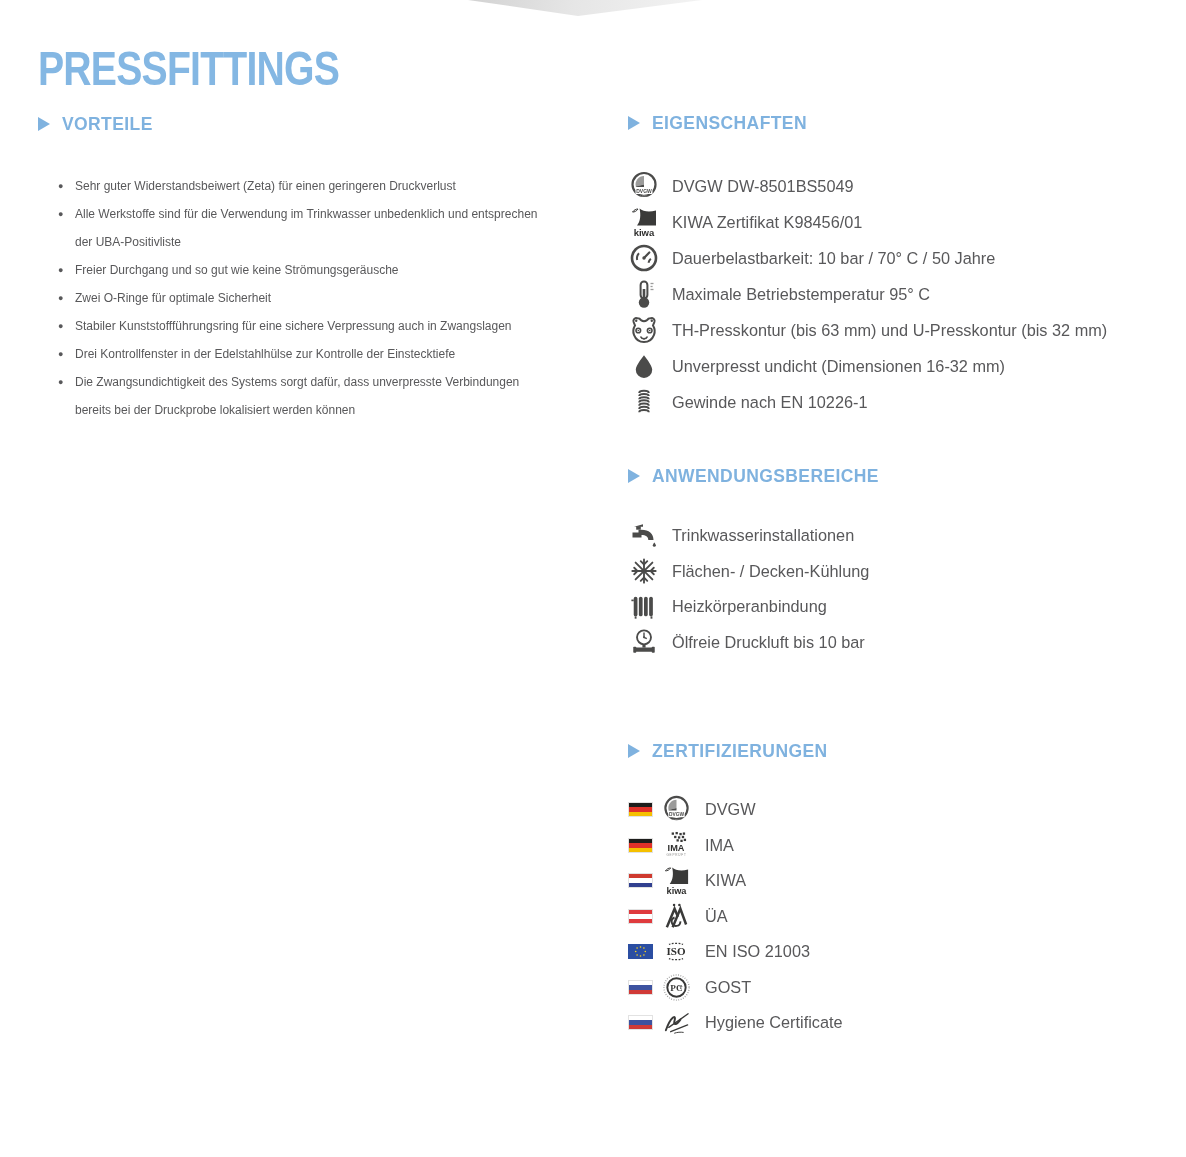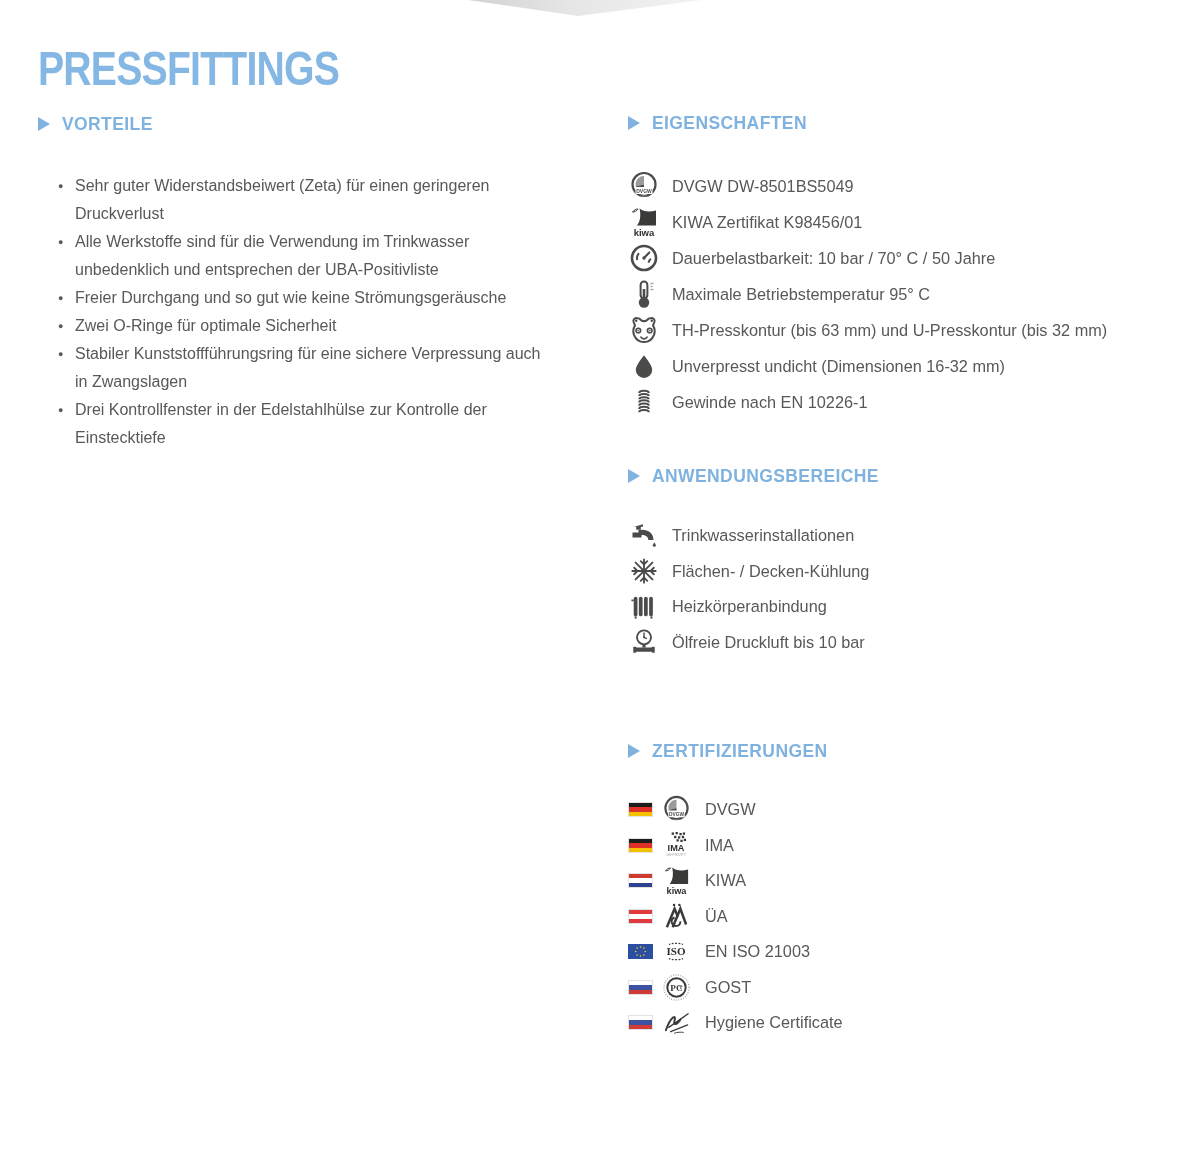--- a/index.html
+++ b/index.html
@@ -21,21 +21,21 @@
   .col-left{position:absolute;left:38px;top:110px;width:512px;}
   .col-right{position:absolute;left:628px;top:109px;width:545px;}
   .block-anwendungen{position:absolute;left:628px;top:462px;width:545px;}
   .block-zertifizierungen{position:absolute;left:628px;top:737px;width:545px;text-align:right;}
 
   .section-heading{display:flex;align-items:center;gap:12px;height:28px;}
   .heading-arrow{width:0;height:0;border-top:7px solid transparent;border-bottom:7px solid transparent;border-left:12px solid #7fb2df;}
   .heading-label{color:#7fb2df;font-weight:bold;font-size:17.5px;letter-spacing:.4px;}
 
   ul.bullets{margin:34px 0 0 20px;padding:0;list-style:none;}
-  ul.bullets li{position:relative;padding-left:17px;font-size:16px;line-height:28px;}
+  ul.bullets li{position:relative;padding-left:17px;font-size:12px;line-height:28px;}
   ul.bullets li::before{content:"●";position:absolute;left:0;top:0;font-size:9px;color:#58585a;}
 
   .feature-list{margin-top:31px;}
   .feature-row{display:flex;align-items:center;height:36px;}
   .app-list{margin-top:28px;}
   .app-list .feature-row{height:35.5px;}
   .icon-cell{width:32px;height:32px;display:flex;align-items:center;justify-content:center;margin-right:12px;flex:0 0 32px;color:#4b4b4a;}
   .feature-label{font-size:16.3px;white-space:nowrap;}
 
   .cert-list{margin-top:27px;}
@@ -62,20 +62,21 @@
       <span class="heading-arrow"></span>
       <span class="heading-label">VORTEILE</span>
     </div>
     <ul class="bullets">
       <li><span>Sehr guter Widerstandsbeiwert (Zeta) für einen geringeren Druckverlust</span></li>
       <li><span>Alle Werkstoffe sind für die Verwendung im Trinkwasser unbedenklich und entsprechen der UBA-Positivliste</span></li>
       <li><span>Freier Durchgang und so gut wie keine Strömungsgeräusche</span></li>
       <li><span>Zwei O-Ringe für optimale Sicherheit</span></li>
       <li><span>Stabiler Kunststoffführungsring für eine sichere Verpressung auch in Zwangslagen</span></li>
       <li><span>Drei Kontrollfenster in der Edelstahlhülse zur Kontrolle der Einstecktiefe</span></li>
+      <li><span>Die Zwangsundichtigkeit des Systems sorgt dafür, dass unverpresste Verbindungen bereits bei der Druckprobe lokalisiert werden können</span></li>
     </ul>
   </div>
 
   <div class="col-right">
     <div class="section-heading">
       <span class="heading-arrow"></span>
       <span class="heading-label">EIGENSCHAFTEN</span>
     </div>
     <div class="feature-list">
 

